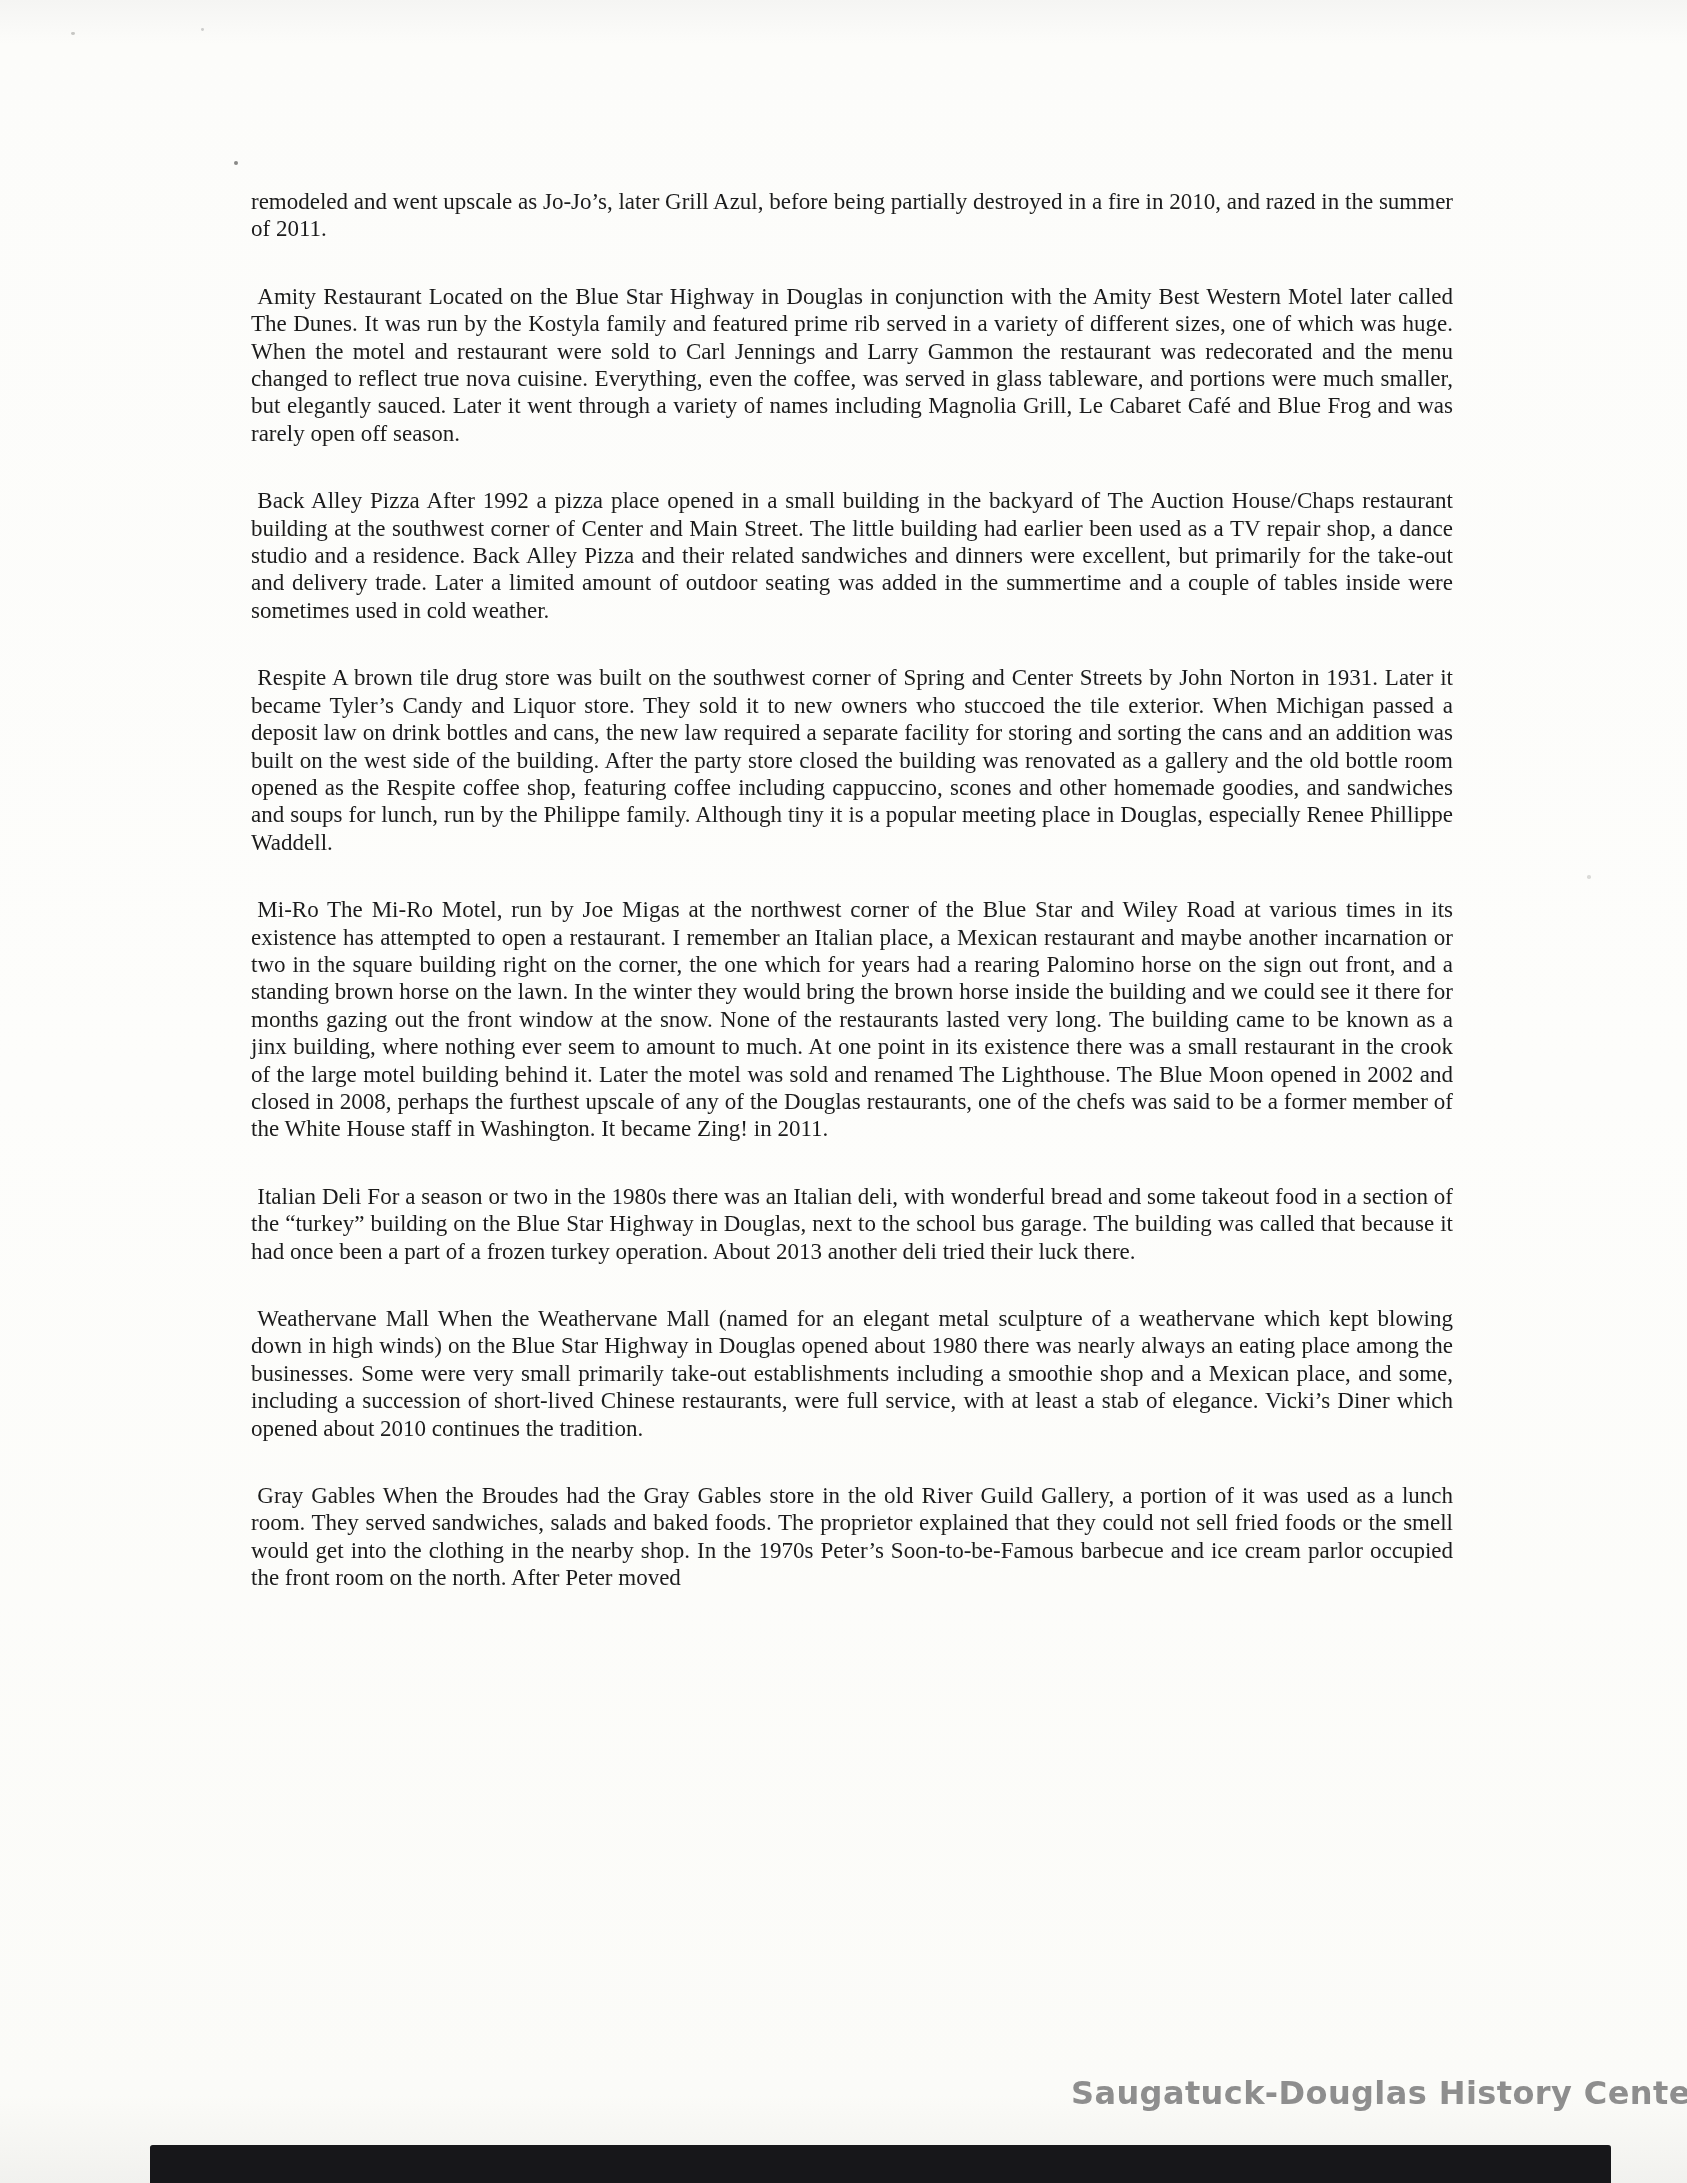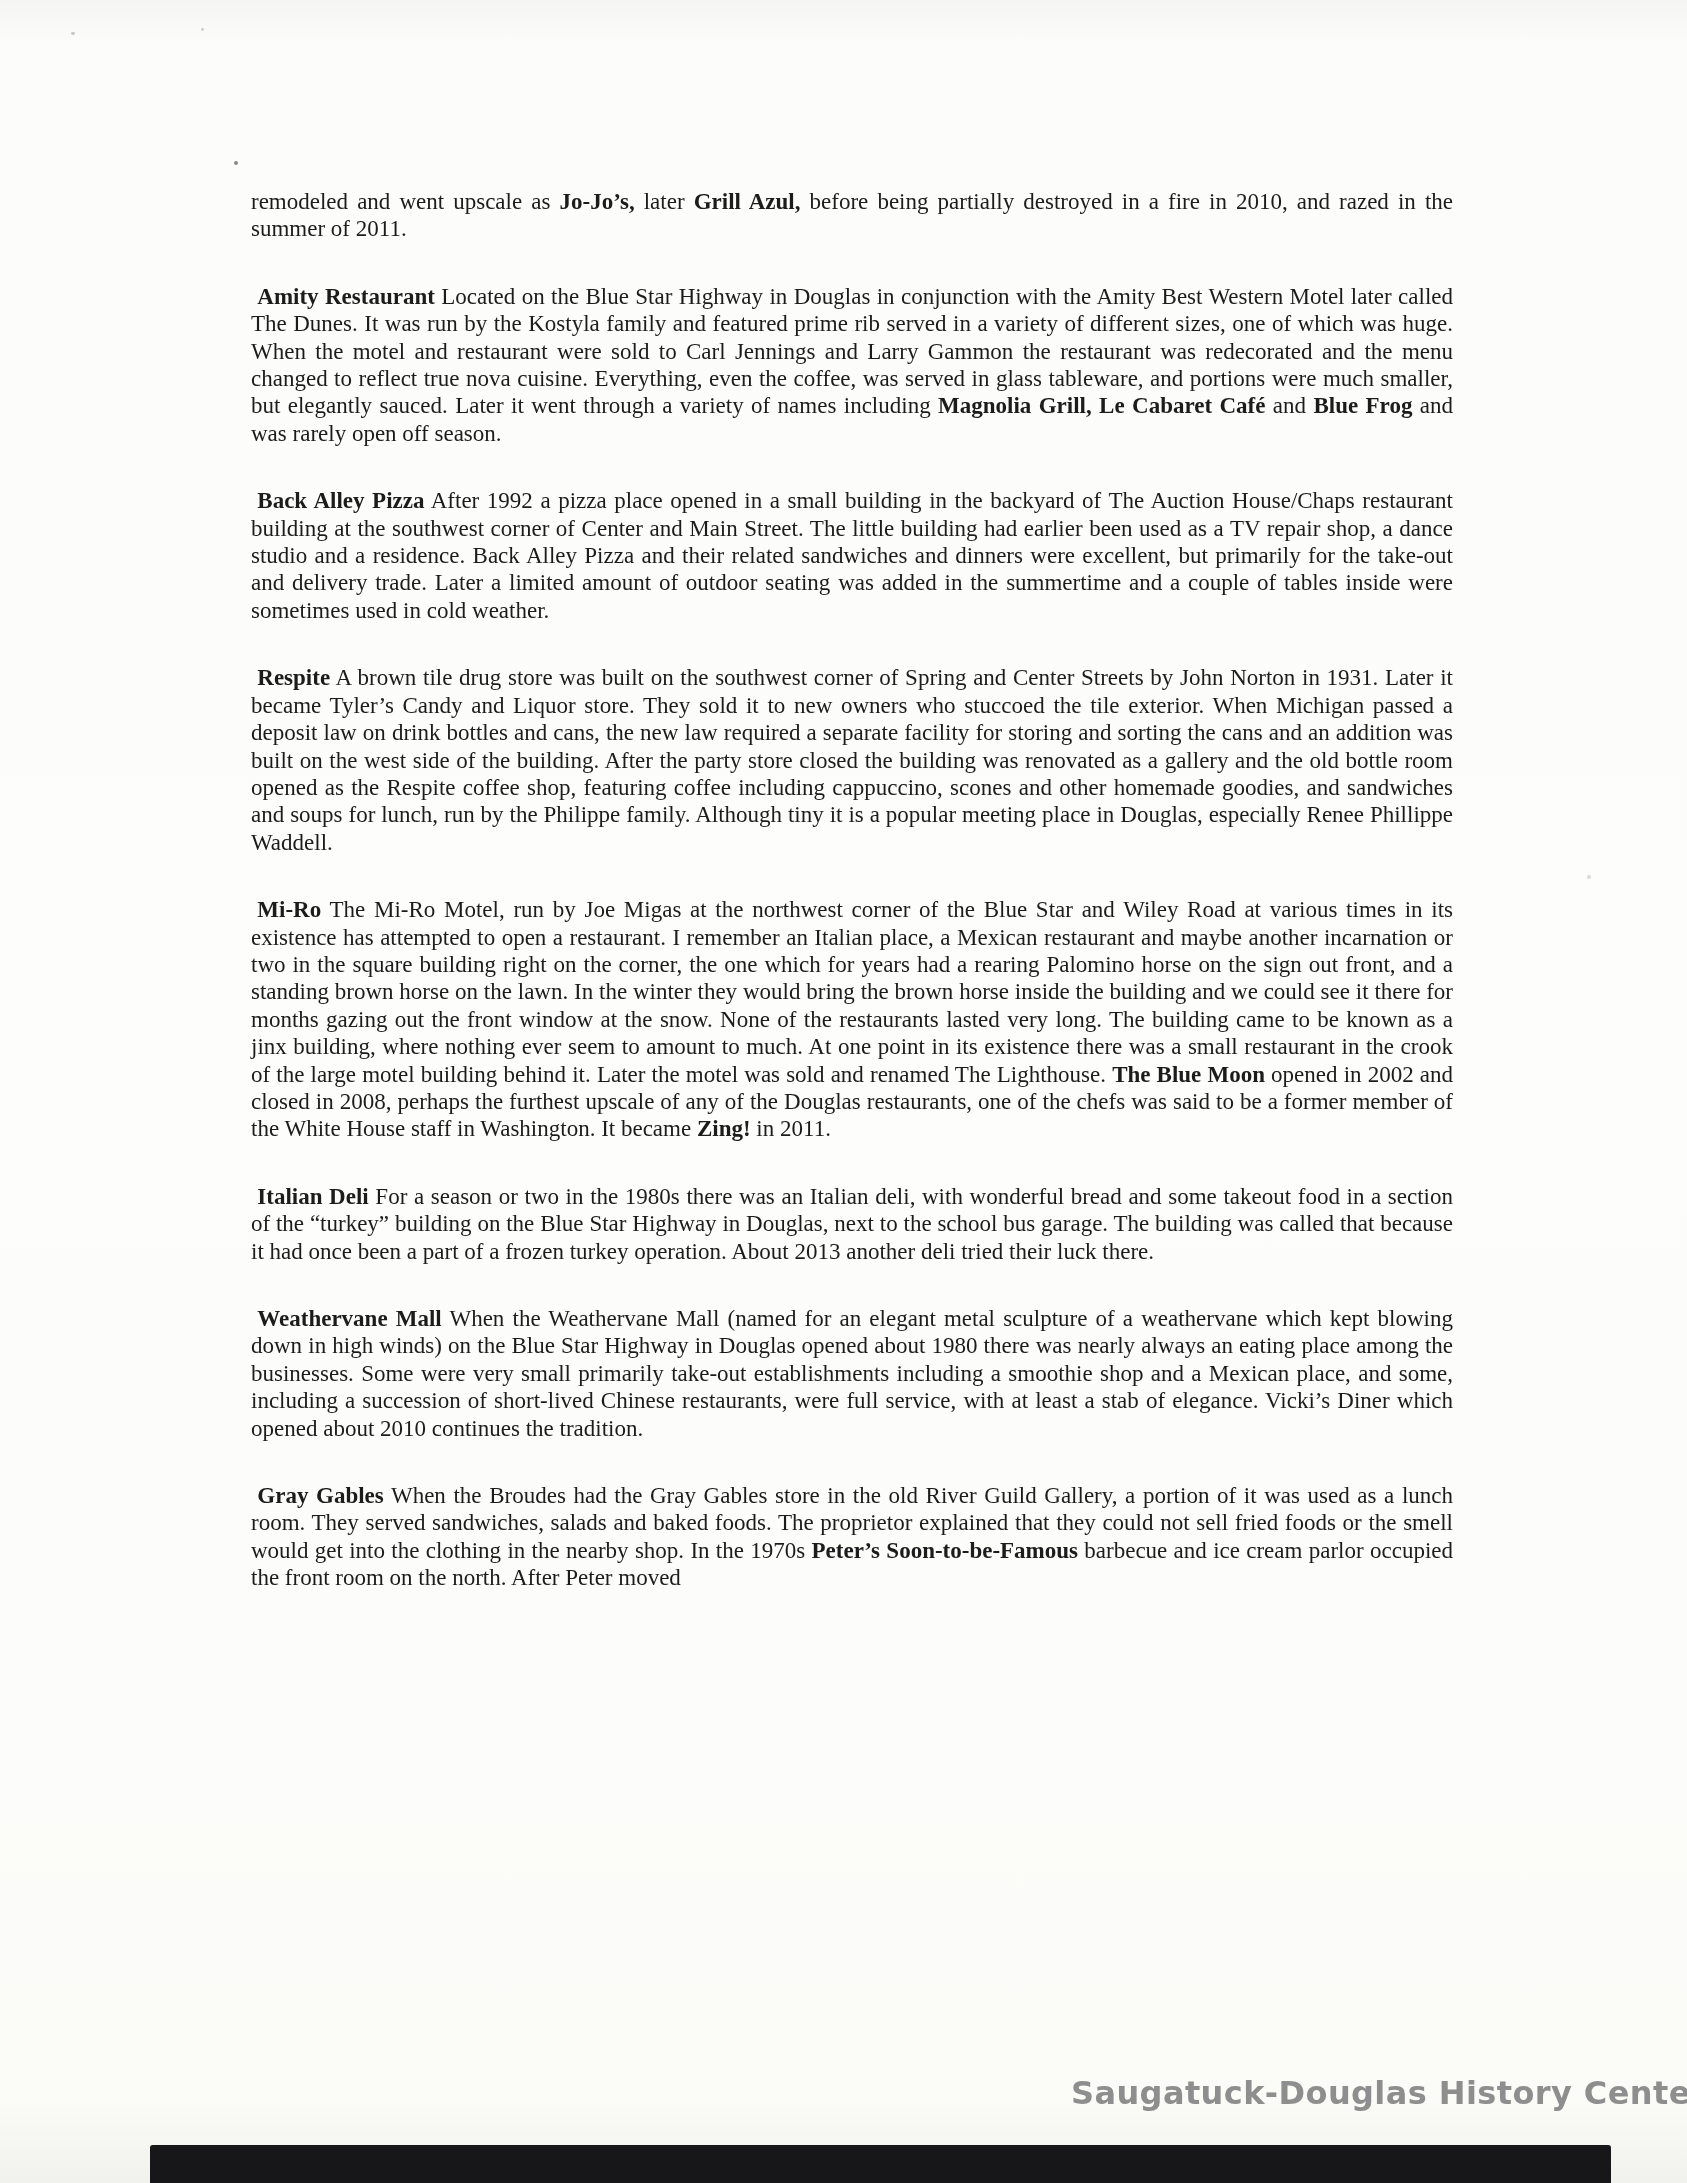--- a/index.html
+++ b/index.html
@@ -24,21 +24,21 @@
   }
   .para {
     margin: 0 0 40px 0;
     font-size: 23px;
     line-height: 27.4px;
     color: #1c1c1c;
     text-align: justify;
     text-indent: 6.3px;
   }
   .para:first-child { text-indent: 0; }
-  .para strong { font-weight: bold; }
+  .para strong { font-weight: normal; }
   .watermark {
     position: absolute;
     left: 1071px;
     top: 2074px;
     font-family: "DejaVu Sans", "Liberation Sans", sans-serif;
     font-size: 32px;
     font-weight: 700;
     color: #8e8e8e;
     letter-spacing: 0.4px;
     white-space: nowrap;

